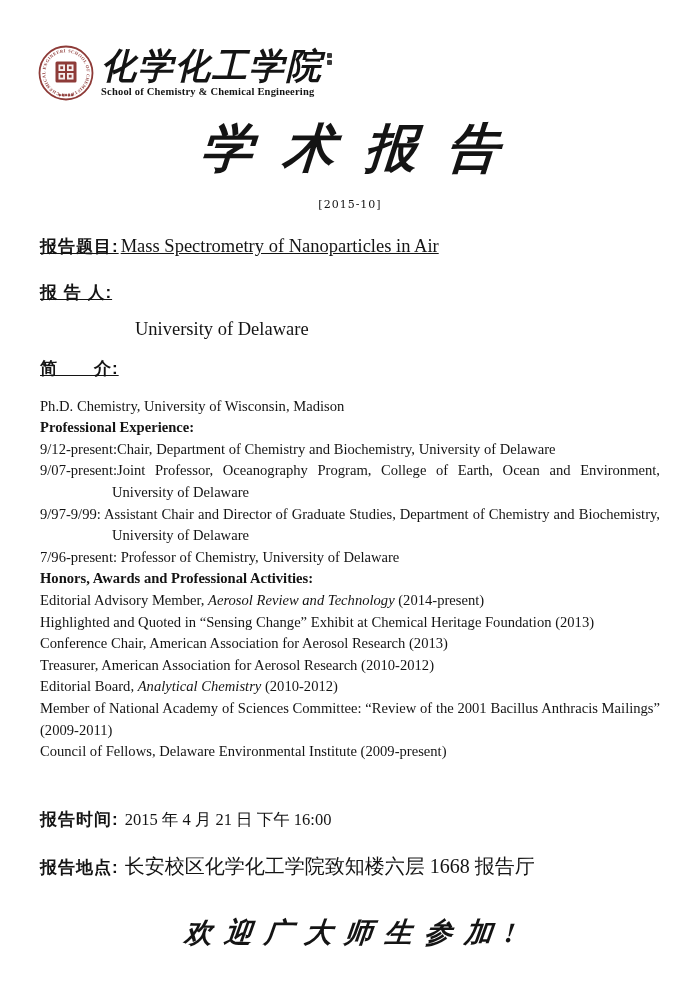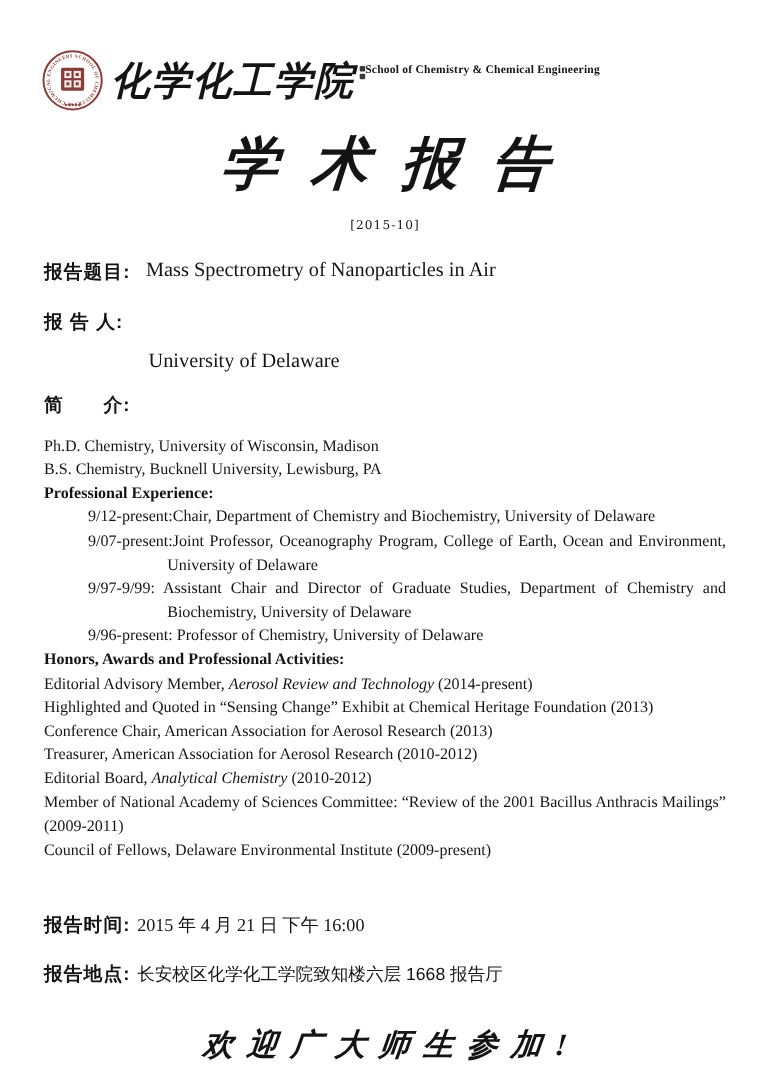--- a/index.html
+++ b/index.html
@@ -11,21 +11,21 @@
     color:#141414;
     font-family:"Liberation Serif", serif;
     overflow:hidden;
   }
   
   .logo-row{
     display:flex;align-items:center;
     margin:44px 0 0 38px;height:58px;gap:7px;
   }
   .seal{width:56px;height:56px;flex:0 0 auto;}
-  .logo-text{display:flex;flex-direction:row;line-height:1;}
+  .logo-text{display:flex;flex-direction:column;line-height:1;}
   .logo-cn{
     font-family:"Liberation Serif", serif;
     font-size:35px;font-weight:900;font-style:italic;
     letter-spacing:2px;white-space:nowrap;
     transform:scaleY(1.02);
   }
   .logo-cn-row{display:flex;align-items:flex-start;}
   .logo-mark{
     display:inline-flex;flex-direction:column;gap:2px;margin:4px 0 0 4px;
   }
@@ -41,43 +41,43 @@
     font-size:52px;font-weight:900;font-style:italic;
     letter-spacing:30px;text-indent:30px;
     font-family:"Liberation Serif", serif;
     transform:skewX(-4deg);
   }
   .issue{
     text-align:center;font-size:11px;margin-top:14px;
     font-family:"DejaVu Serif","Liberation Serif",serif;letter-spacing:1px;
   }
   
-  .field{margin:24px 40px 0 40px;font-size:17px;line-height:1.25;display:flex;align-items:flex-end;}
+  .field{margin:24px 40px 0 40px;font-size:17px;line-height:1.25;display:flex;align-items:center;text-decoration:underline;}
   .lbl{
     font-family:"Liberation Sans", sans-serif;
     font-weight:bold;font-size:17px;letter-spacing:1px;
     white-space:pre;flex:0 0 auto;
   }
-  .val-en{font-family:"Liberation Serif", serif;font-size:18.5px;margin-left:14px;}
+  .val-en{font-family:"Liberation Serif", serif;font-size:18.5px;margin-left:2px;}
   .affil{margin:16px 40px 0 135px;font-size:18.5px;}
   .intro{margin-top:18px;}
   
   .bio{
     margin:16px 40px 0 40px;width:620px;
     font-size:14.6px;line-height:21.6px;
     font-family:"Liberation Serif", serif;
   }
   .bio-h{font-weight:bold;}
-  .hang{padding-left:72px;text-indent:-72px;margin-left:40px;}
+  .hang{padding-left:72px;text-indent:-72px;}
   .j{text-align:justify;}
   
   .meta{margin:22px 40px 0 40px;display:flex;align-items:baseline;}
   .meta .lbl{font-size:17px;}
   .val-mix{font-size:16.5px;margin-left:6px;font-family:"Liberation Serif", serif;margin-top:24px;}
-  .val-cn{font-size:16px;margin-left:6px;font-family:Liberation Sans, sans-serif;}
+  .val-cn{font-size:20px;margin-left:6px;font-family:Liberation Serif, serif;}
   
   .closing{
     margin-top:34px;text-align:center;
     font-size:28px;font-weight:900;font-style:italic;
     letter-spacing:12px;text-indent:12px;
     transform:skewX(-6deg);
   }
 </style>
 </head>
 <body>
@@ -126,27 +126,26 @@
     <span class="lbl">报 告 人:</span>
   </div>
   <div class="affil">University of Delaware</div>
 
   <div class="field intro">
     <span class="lbl">简　　介:</span>
   </div>
 
   <div class="bio">
     <div class="bio-line">Ph.D. Chemistry, University of Wisconsin, Madison</div>
-    <div class="bio-line">B.S. Chemistry, Bucknell University, Lewisburg, PA</div>
 
     <div class="bio-h">Professional Experience:</div>
     <div class="bio-line hang">9/12-present:Chair, Department of Chemistry and Biochemistry, University of Delaware</div>
     <div class="bio-line hang j">9/07-present:Joint Professor, Oceanography Program, College of Earth, Ocean and Environment, University of Delaware</div>
     <div class="bio-line hang j">9/97-9/99: Assistant Chair and Director of Graduate Studies, Department of Chemistry and Biochemistry, University of Delaware</div>
-    <div class="bio-line hang">9/96-present: Professor of Chemistry, University of Delaware</div>
+    <div class="bio-line hang">7/96-present: Professor of Chemistry, University of Delaware</div>
 
     <div class="bio-h">Honors, Awards and Professional Activities:</div>
     <div class="bio-line"><span>Editorial Advisory Member, </span><em>Aerosol Review and Technology</em><span> (2014-present)</span></div>
     <div class="bio-line"><span>Highlighted and Quoted in “Sensing Change” Exhibit at Chemical Heritage Foundation (2013)</span><em></em><span></span></div>
     <div class="bio-line"><span>Conference Chair, American Association for Aerosol Research (2013)</span><em></em><span></span></div>
     <div class="bio-line"><span>Treasurer, American Association for Aerosol Research (2010-2012)</span><em></em><span></span></div>
     <div class="bio-line"><span>Editorial Board, </span><em>Analytical Chemistry</em><span> (2010-2012)</span></div>
     <div class="bio-line j"><span>Member of National Academy of Sciences Committee: “Review of the 2001 Bacillus Anthracis Mailings” (2009-2011)</span><em></em><span></span></div>
     <div class="bio-line"><span>Council of Fellows, Delaware Environmental Institute (2009-present)</span><em></em><span></span></div>
   </div>

